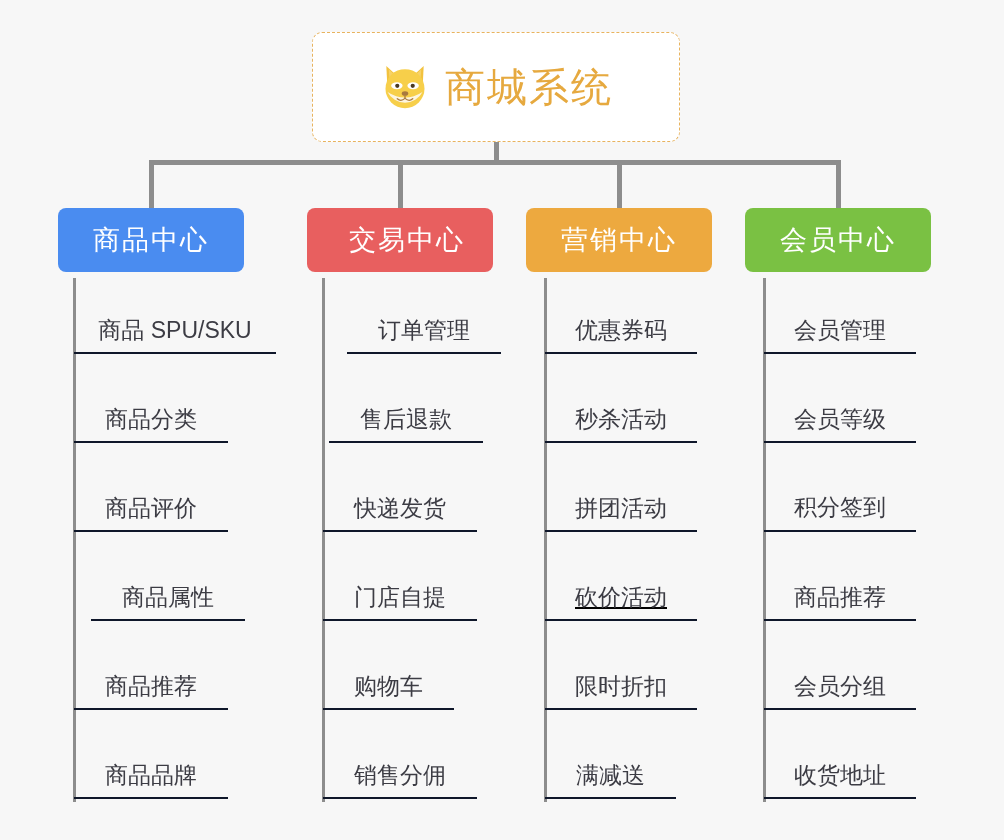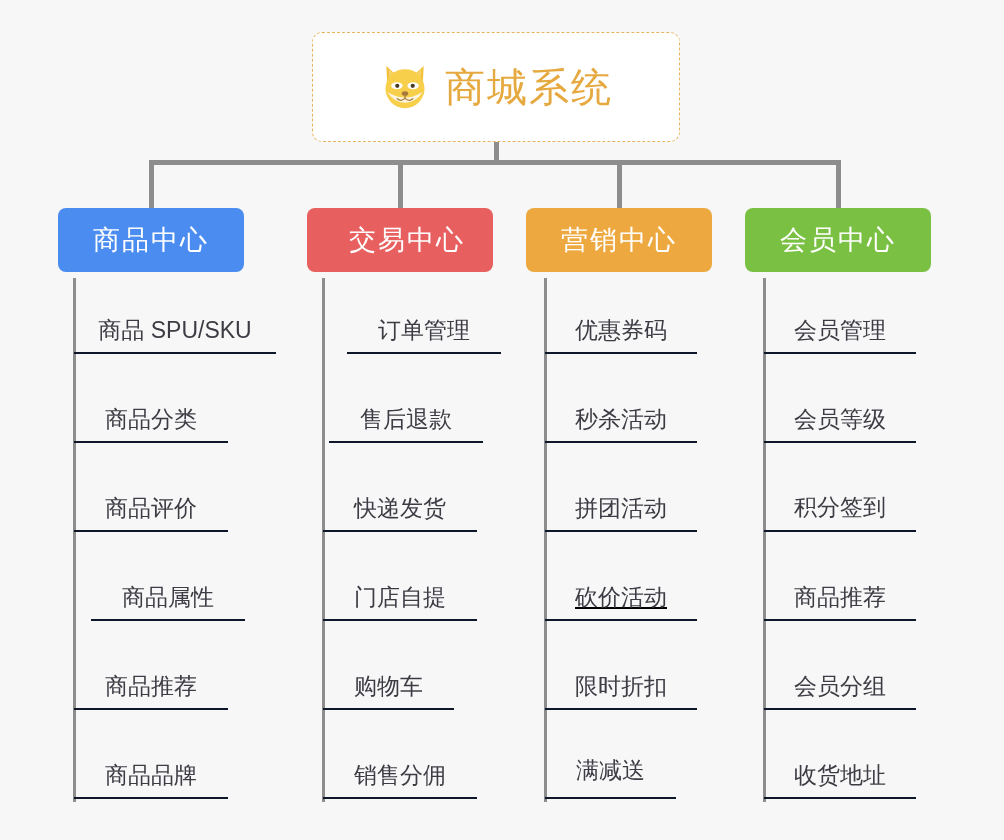--- a/index.html
+++ b/index.html
@@ -191,21 +191,21 @@
   </div>
   <div class="leaf" style="left:545px; top:397px; width:152px;">
     <span class="leaf-label">秒杀活动</span>
   </div>
   <div class="leaf" style="left:545px; top:575px; width:152px;text-decoration:underline;">
     <span class="leaf-label">砍价活动</span>
   </div>
   <div class="leaf" style="left:545px; top:664px; width:152px;">
     <span class="leaf-label">限时折扣</span>
   </div>
-  <div class="leaf" style="left:545px; top:753px; width:131px;align-items:center;">
+  <div class="leaf" style="left:545px; top:753px; width:131px;">
     <span class="leaf-label">满减送</span>
   </div>
 
   <div class="cat-box" style="left:745px; background:#7ac143;">
     <span class="cat-label">会员中心</span>
   </div>
   <div class="trunk" style="left:763px; height:524px;"></div>
   <div class="leaf" style="left:764px; top:308px; width:152px;">
     <span class="leaf-label">会员管理</span>
   </div>

